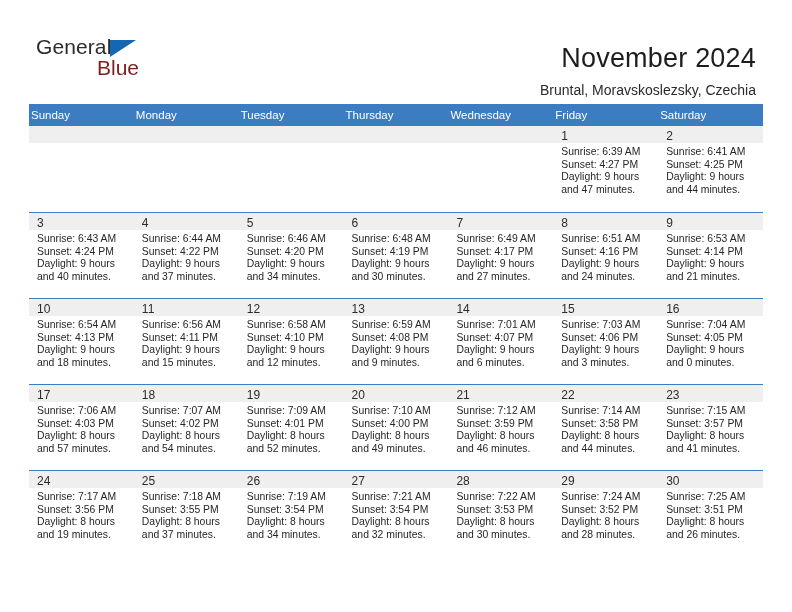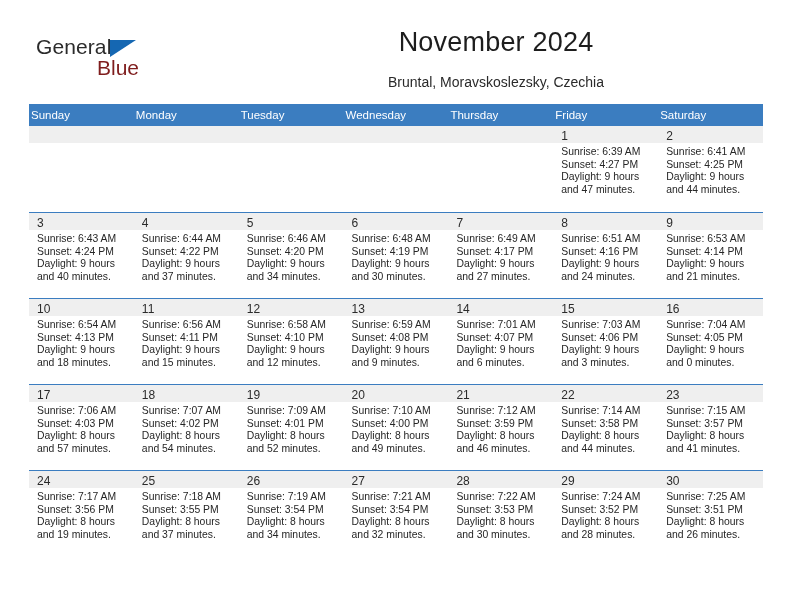--- a/index.html
+++ b/index.html
@@ -59,33 +59,33 @@
     left: 61px;
     top: 21px;
     font-size: 21px;
     color: #7f1d1d;
     line-height: 22px;
   }
 
   .title-block {
     position: absolute;
     right: 36px;
-    top: 26px;
-    text-align: center;
+    top: 42px;
+    text-align: right;
     width: 520px;
   }
   .cal-title {
     font-size: 27px;
     font-weight: normal;
     color: #1d1d1d;
     line-height: 32px;
     letter-spacing: 0.2px;
   }
   .cal-subtitle {
-    margin-top: 16px;
+    margin-top: 8px;
     font-size: 14px;
     color: #2a2a2a;
     line-height: 16px;
   }
 
   
   .calendar {
     position: absolute;
     left: 29px;
     top: 104px;
@@ -163,22 +163,22 @@
       <div class="cal-subtitle">Bruntal, Moravskoslezsky, Czechia</div>
     </div>
 
   </div>
 
   <div class="calendar">
     <div class="dow-row" id="dow-row">
         <div class="dow-cell">Sunday</div>
         <div class="dow-cell">Monday</div>
         <div class="dow-cell">Tuesday</div>
+        <div class="dow-cell">Thursday</div>
         <div class="dow-cell">Wednesday</div>
-        <div class="dow-cell">Thursday</div>
         <div class="dow-cell">Friday</div>
         <div class="dow-cell">Saturday</div>
       </div>
     <div id="weeks-container">
         <div class="week-row first">
           <div class="day-cell empty">
             <div class="day-band"><span class="day-num"></span></div>
             <div class="day-body"></div>
           </div>
           <div class="day-cell empty">

